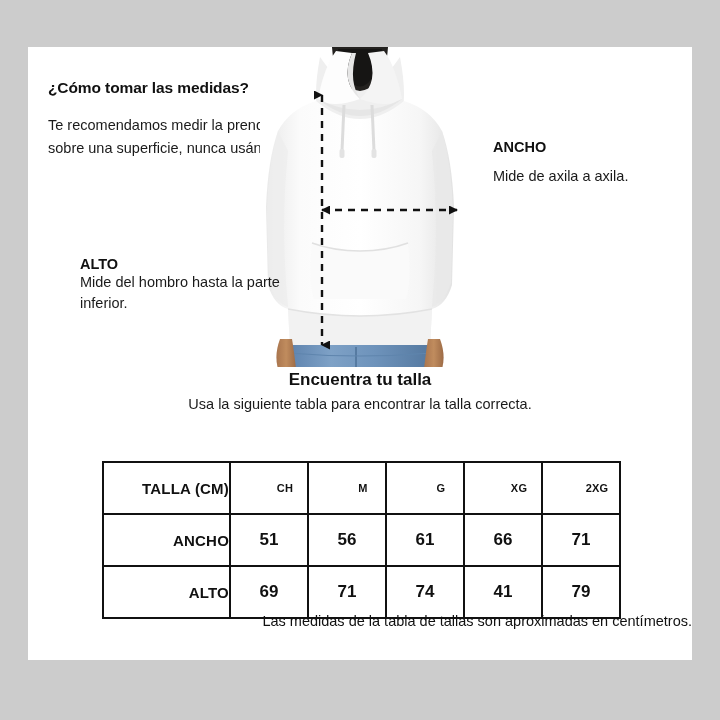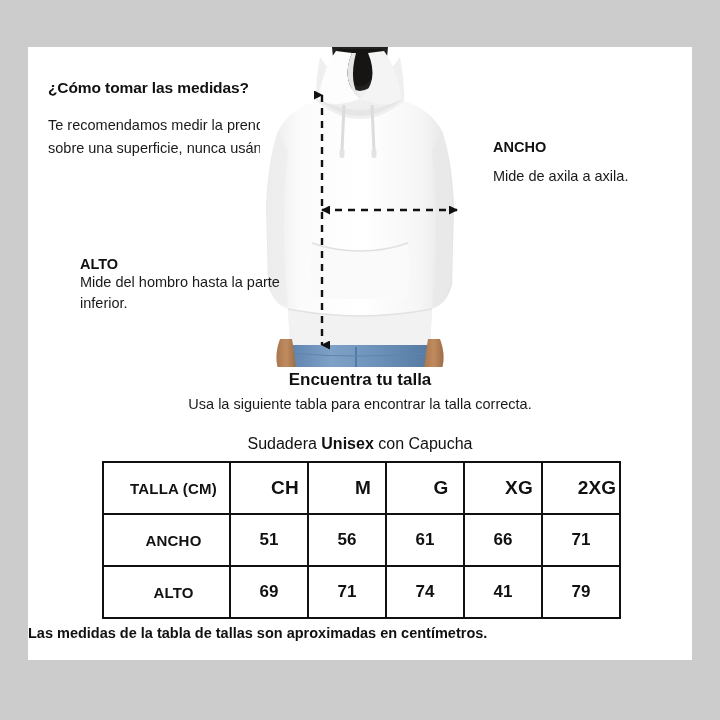--- a/index.html
+++ b/index.html
@@ -85,41 +85,41 @@
   }
   #size-table td {
     border:2px solid #111;
     height:52px;
     text-align:center;
     vertical-align:middle;
     font-size:16px;
     color:#111;
   }
   #size-table td.rowlabel {
-    text-align:center;
+    text-align:right;
     padding-left:14px;
     font-weight:bold;
     font-size:15px;
     letter-spacing:0.2px;
   }
   #size-table thead td {
     font-weight:bold;
-    font-size:19px;
+    font-size:11px;
     letter-spacing:0.2px;
     padding-left:32px;
   }
   #size-table tbody td.val { font-weight:bold; font-size:17px; }
   col.c-label { width:127px; }
   col.c-data  { width:78px; }
 
   
   #footnote {
-    position:absolute; left:0; right:0; top:578px;
-    text-align:left;
-    font-size:14.5px; font-weight:bold; color:#111;
+    position:absolute; left:0; right:0; top:566px;
+    text-align:right;
+    font-size:14.5px; font-weight:normal; color:#111;
   }
 </style>
 </head>
 <body>
 
 <div id="stage">
 
   <div id="card">
 
     <div id="howto">
@@ -233,23 +233,20 @@
     </div>
 
     <div id="alto-block">
       <div id="alto-title">ALTO</div>
       <div id="alto-body">Mide del hombro hasta la parte inferior.</div>
     </div>
 
     <div id="find-title">Encuentra tu talla</div>
     <div id="find-sub">Usa la siguiente tabla para encontrar la talla correcta.</div>
 
-    <div id="table-caption">
-      <span>Sudadera </span><b>Unisex</b><span> con Capucha</span>
-    </div>
 
     <table id="size-table">
       <colgroup>
         <col class="c-label">
           <col class="c-data">
           <col class="c-data">
         <col class="c-data">
           <col class="c-data">
           <col class="c-data">
       </colgroup>

